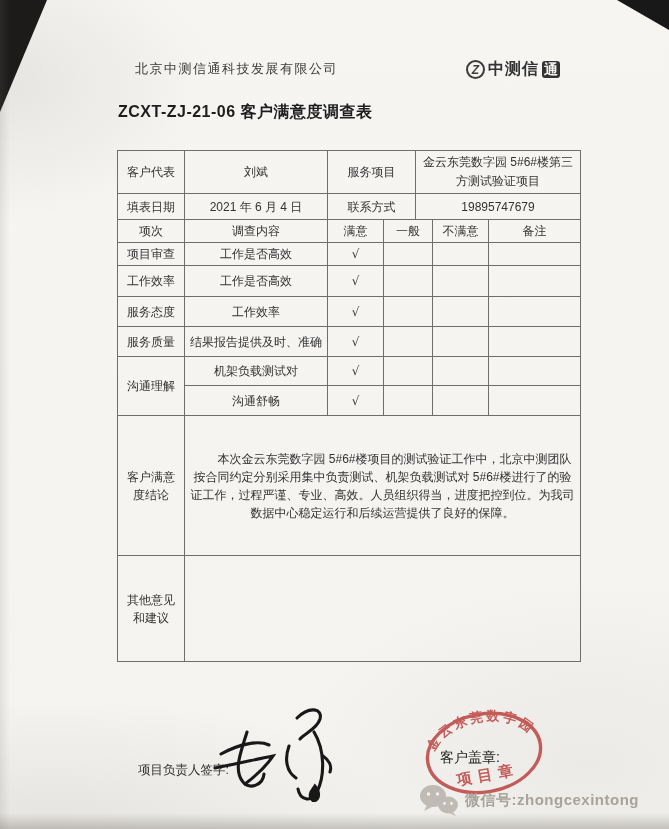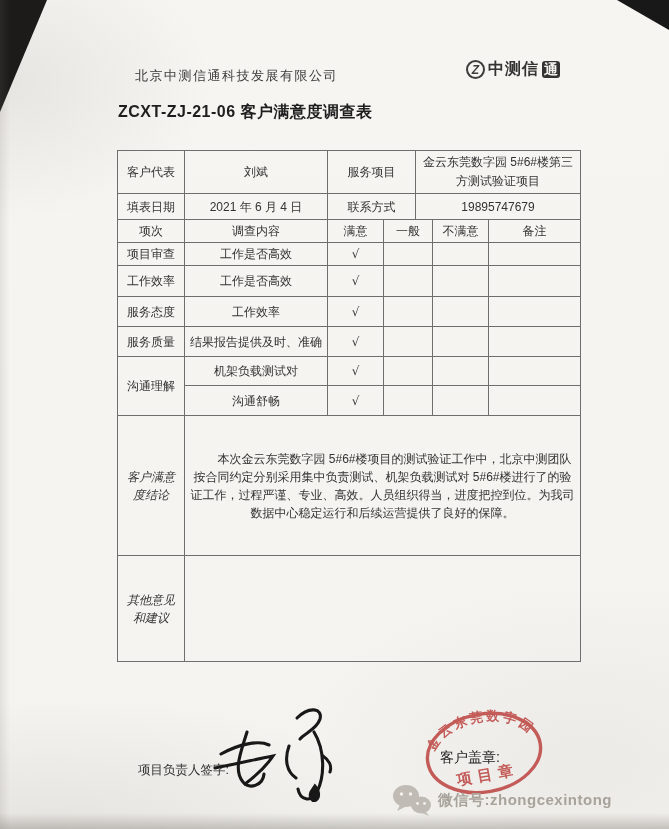--- a/index.html
+++ b/index.html
@@ -20,21 +20,21 @@
   
   .corner-tl { position:absolute; top:0; left:0; width:0; height:0;
     border-top:112px solid #1c1b1a; border-right:47px solid transparent; }
   .corner-tr { position:absolute; top:0; right:0; width:0; height:0;
     border-top:30px solid #181818; border-left:52px solid transparent; }
   .bottom-shade { position:absolute; left:0; bottom:0; width:100%; height:16px;
     background:linear-gradient(to bottom, rgba(125,120,112,0), rgba(125,120,112,0.38)); }
   .left-shade { position:absolute; left:0; top:0; width:10px; height:100%;
     background:linear-gradient(to right, rgba(120,115,108,0.15), rgba(120,115,108,0)); }
 
-  .company { position:absolute; left:135px; top:67px; font-size:13px;
+  .company { position:absolute; left:135px; top:60px; font-size:13px;
     color:#3b3b3b; letter-spacing:1.5px; font-weight:500; }
   .logo { position:absolute; left:466px; top:59px; display:flex; align-items:center; gap:3px; }
   .logo-circle { width:19px; height:19px; border:2px solid #3c3c3c; border-radius:50%;
     color:#3c3c3c; font-weight:bold; font-style:italic; font-size:12px;
     display:flex; align-items:center; justify-content:center; line-height:1; }
   .logo-text { font-size:16px; font-weight:bold; color:#333; letter-spacing:1px; }
   .logo-boxed { font-size:14px; font-weight:bold; color:#f4f3f0; background:#333;
     border-radius:3px; padding:1px 2px; line-height:1.1; }
 
   .title { position:absolute; left:118px; top:102px; width:462px; 
@@ -53,31 +53,31 @@
   .r-q4 td { height:30px; }
   .r-q5 td { height:29px; }
   .r-q6 td { height:30px; }
   .r-concl td { height:140px; }
   .r-other td { height:106px; }
   td.check { font-family:"DejaVu Sans", sans-serif; vertical-align:top;
     padding-top:1px; color:#454545; font-size:13px; }
   .r-q1 td.check { vertical-align:middle; }
   td.para { text-align:left; vertical-align:top; padding:27px 14px 8px;
     font-size:12.5px; line-height:22px; text-indent:2em; color:#303030; }
-  td.sideline { line-height:20px; padding:0 7px;font-style:italic; }
+  td.sideline { line-height:20px; padding:0 7px; }
 
   .sig-label { position:absolute; left:138px; top:762px; font-size:12.5px; color:#333; }
   .signature { position:absolute; left:205px; top:698px; }
 
   .stamp-wrap { position:absolute; left:413px; top:702px; width:142px; height:102px;
     transform:rotate(-10deg); opacity:0.92; }
   .stamp-label { position:absolute; left:440px; top:749px; font-size:14px;
     color:#222; z-index:3; }
 
-  .watermark { position:absolute; left:392px; top:783px; display:flex;
+  .watermark { position:absolute; left:419px; top:783px; display:flex;
     align-items:center; gap:6px; z-index:2; }
   .watermark-text { font-size:15px; font-weight:bold; color:#a8a39b; letter-spacing:0.5px; }
 </style>
 </head>
 <body>
 
 <div class="paper">
 
   <div class="corner-tl"></div>
   <div class="corner-tr"></div>

